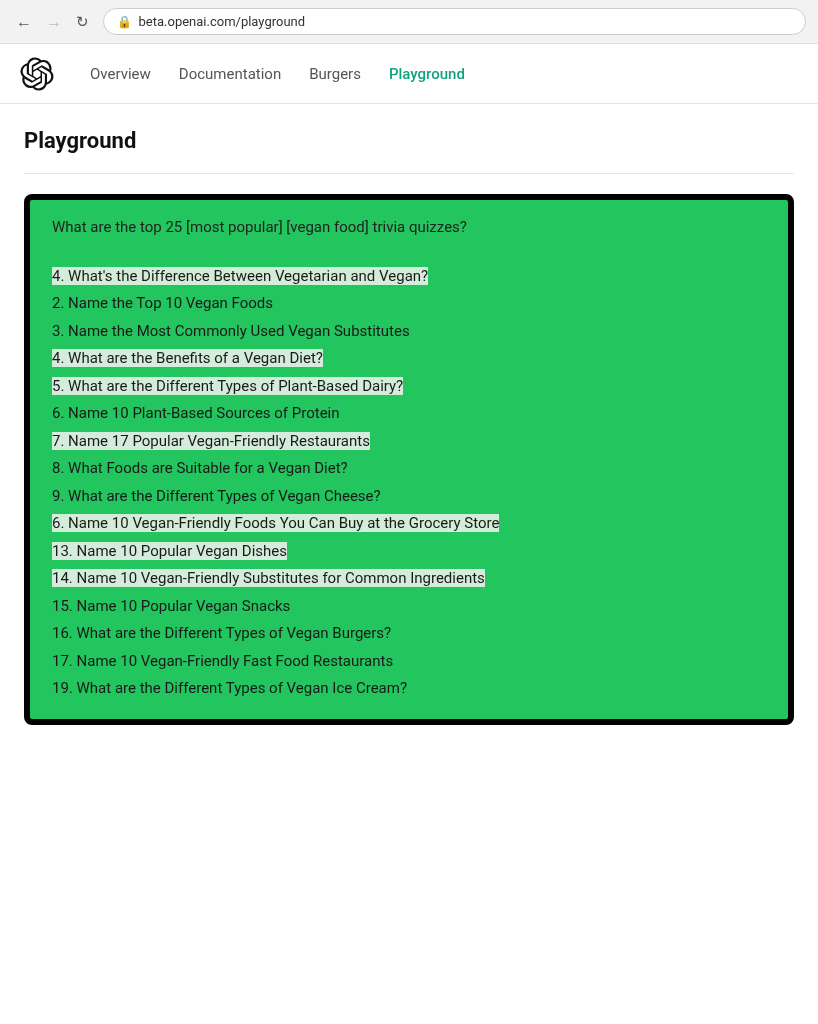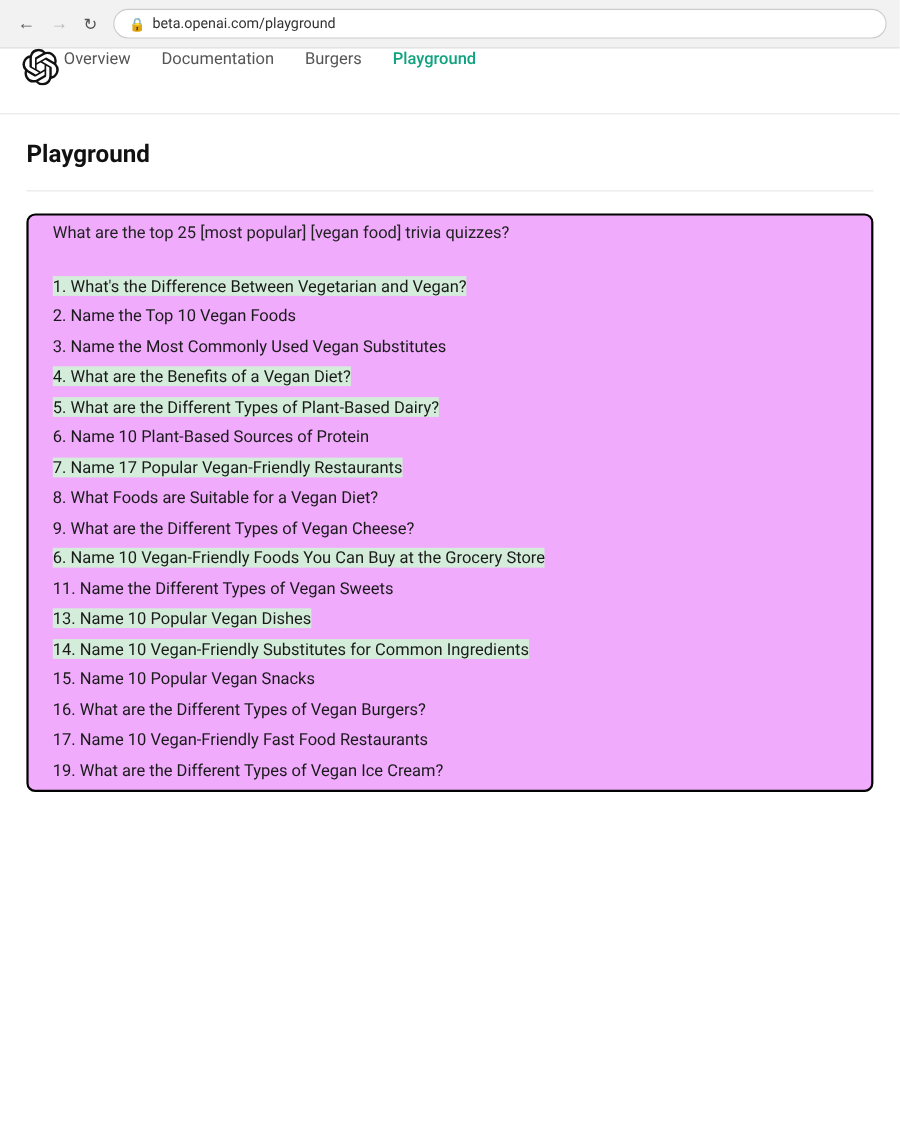--- a/index.html
+++ b/index.html
@@ -68,22 +68,23 @@
     .lock-icon {
       color: #555;
       font-size: 12px;
     }
 
     
     .site-header {
       border-bottom: 1px solid #e5e5e5;
       padding: 0 20px;
       display: flex;
-      align-items: flex-start;
+      align-items: center;
       height: 60px;
+      gap: 32px;
     }
 
     .logo {
       width: 34px;
       height: 34px;
       flex-shrink: 0;
     }
 
     .site-nav {
       display: flex;
@@ -117,24 +118,24 @@
     }
 
     .divider {
       border: none;
       border-top: 1px solid #e5e5e5;
       margin-bottom: 20px;
     }
 
     
     .playground-card {
-      border: 2px solid #000000;
+      border: 6px solid #000000;
       border-radius: 8px;
-      padding: 4px 22px;
-      background: #f0abfc;
+      padding: 16px 22px;
+      background: #22c55e;
     }
 
     .prompt-text {
       font-size: 15px;
       color: #222;
       margin-bottom: 24px;
       line-height: 1.5;
     }
 
     .results-list {
@@ -182,31 +183,30 @@
 </header>
 
 <div class="page-content">
   <h1 class="page-title">Playground</h1>
   <hr class="divider">
 
   <div class="playground-card">
     <p class="prompt-text">What are the top 25 [most popular] [vegan food] trivia quizzes?</p>
 
     <ul class="results-list" id="results-list">
-    <li><span class="hl">1. What's the Difference Between Vegetarian and Vegan?</span></li>
+    <li><span class="hl">4. What's the Difference Between Vegetarian and Vegan?</span></li>
         <li><span>2. Name the Top 10 Vegan Foods</span></li>
         <li><span>3. Name the Most Commonly Used Vegan Substitutes</span></li>
         <li><span class="hl">4. What are the Benefits of a Vegan Diet?</span></li>
         <li><span class="hl">5. What are the Different Types of Plant-Based Dairy?</span></li>
         <li><span>6. Name 10 Plant-Based Sources of Protein</span></li>
         <li><span class="hl">7. Name 17 Popular Vegan-Friendly Restaurants</span></li>
         <li><span>8. What Foods are Suitable for a Vegan Diet?</span></li>
         <li><span>9. What are the Different Types of Vegan Cheese?</span></li>
         <li><span class="hl">6. Name 10 Vegan-Friendly Foods You Can Buy at the Grocery Store</span></li>
-        <li><span>11. Name the Different Types of Vegan Sweets</span></li>
         <li><span class="hl">13. Name 10 Popular Vegan Dishes</span></li>
         <li><span class="hl">14. Name 10 Vegan-Friendly Substitutes for Common Ingredients</span></li>
         <li><span>15. Name 10 Popular Vegan Snacks</span></li>
         <li><span>16. What are the Different Types of Vegan Burgers?</span></li>
         <li><span>17. Name 10 Vegan-Friendly Fast Food Restaurants</span></li>
         <li><span>19. What are the Different Types of Vegan Ice Cream?</span></li>
       </ul>
   </div>
 </div>
 

